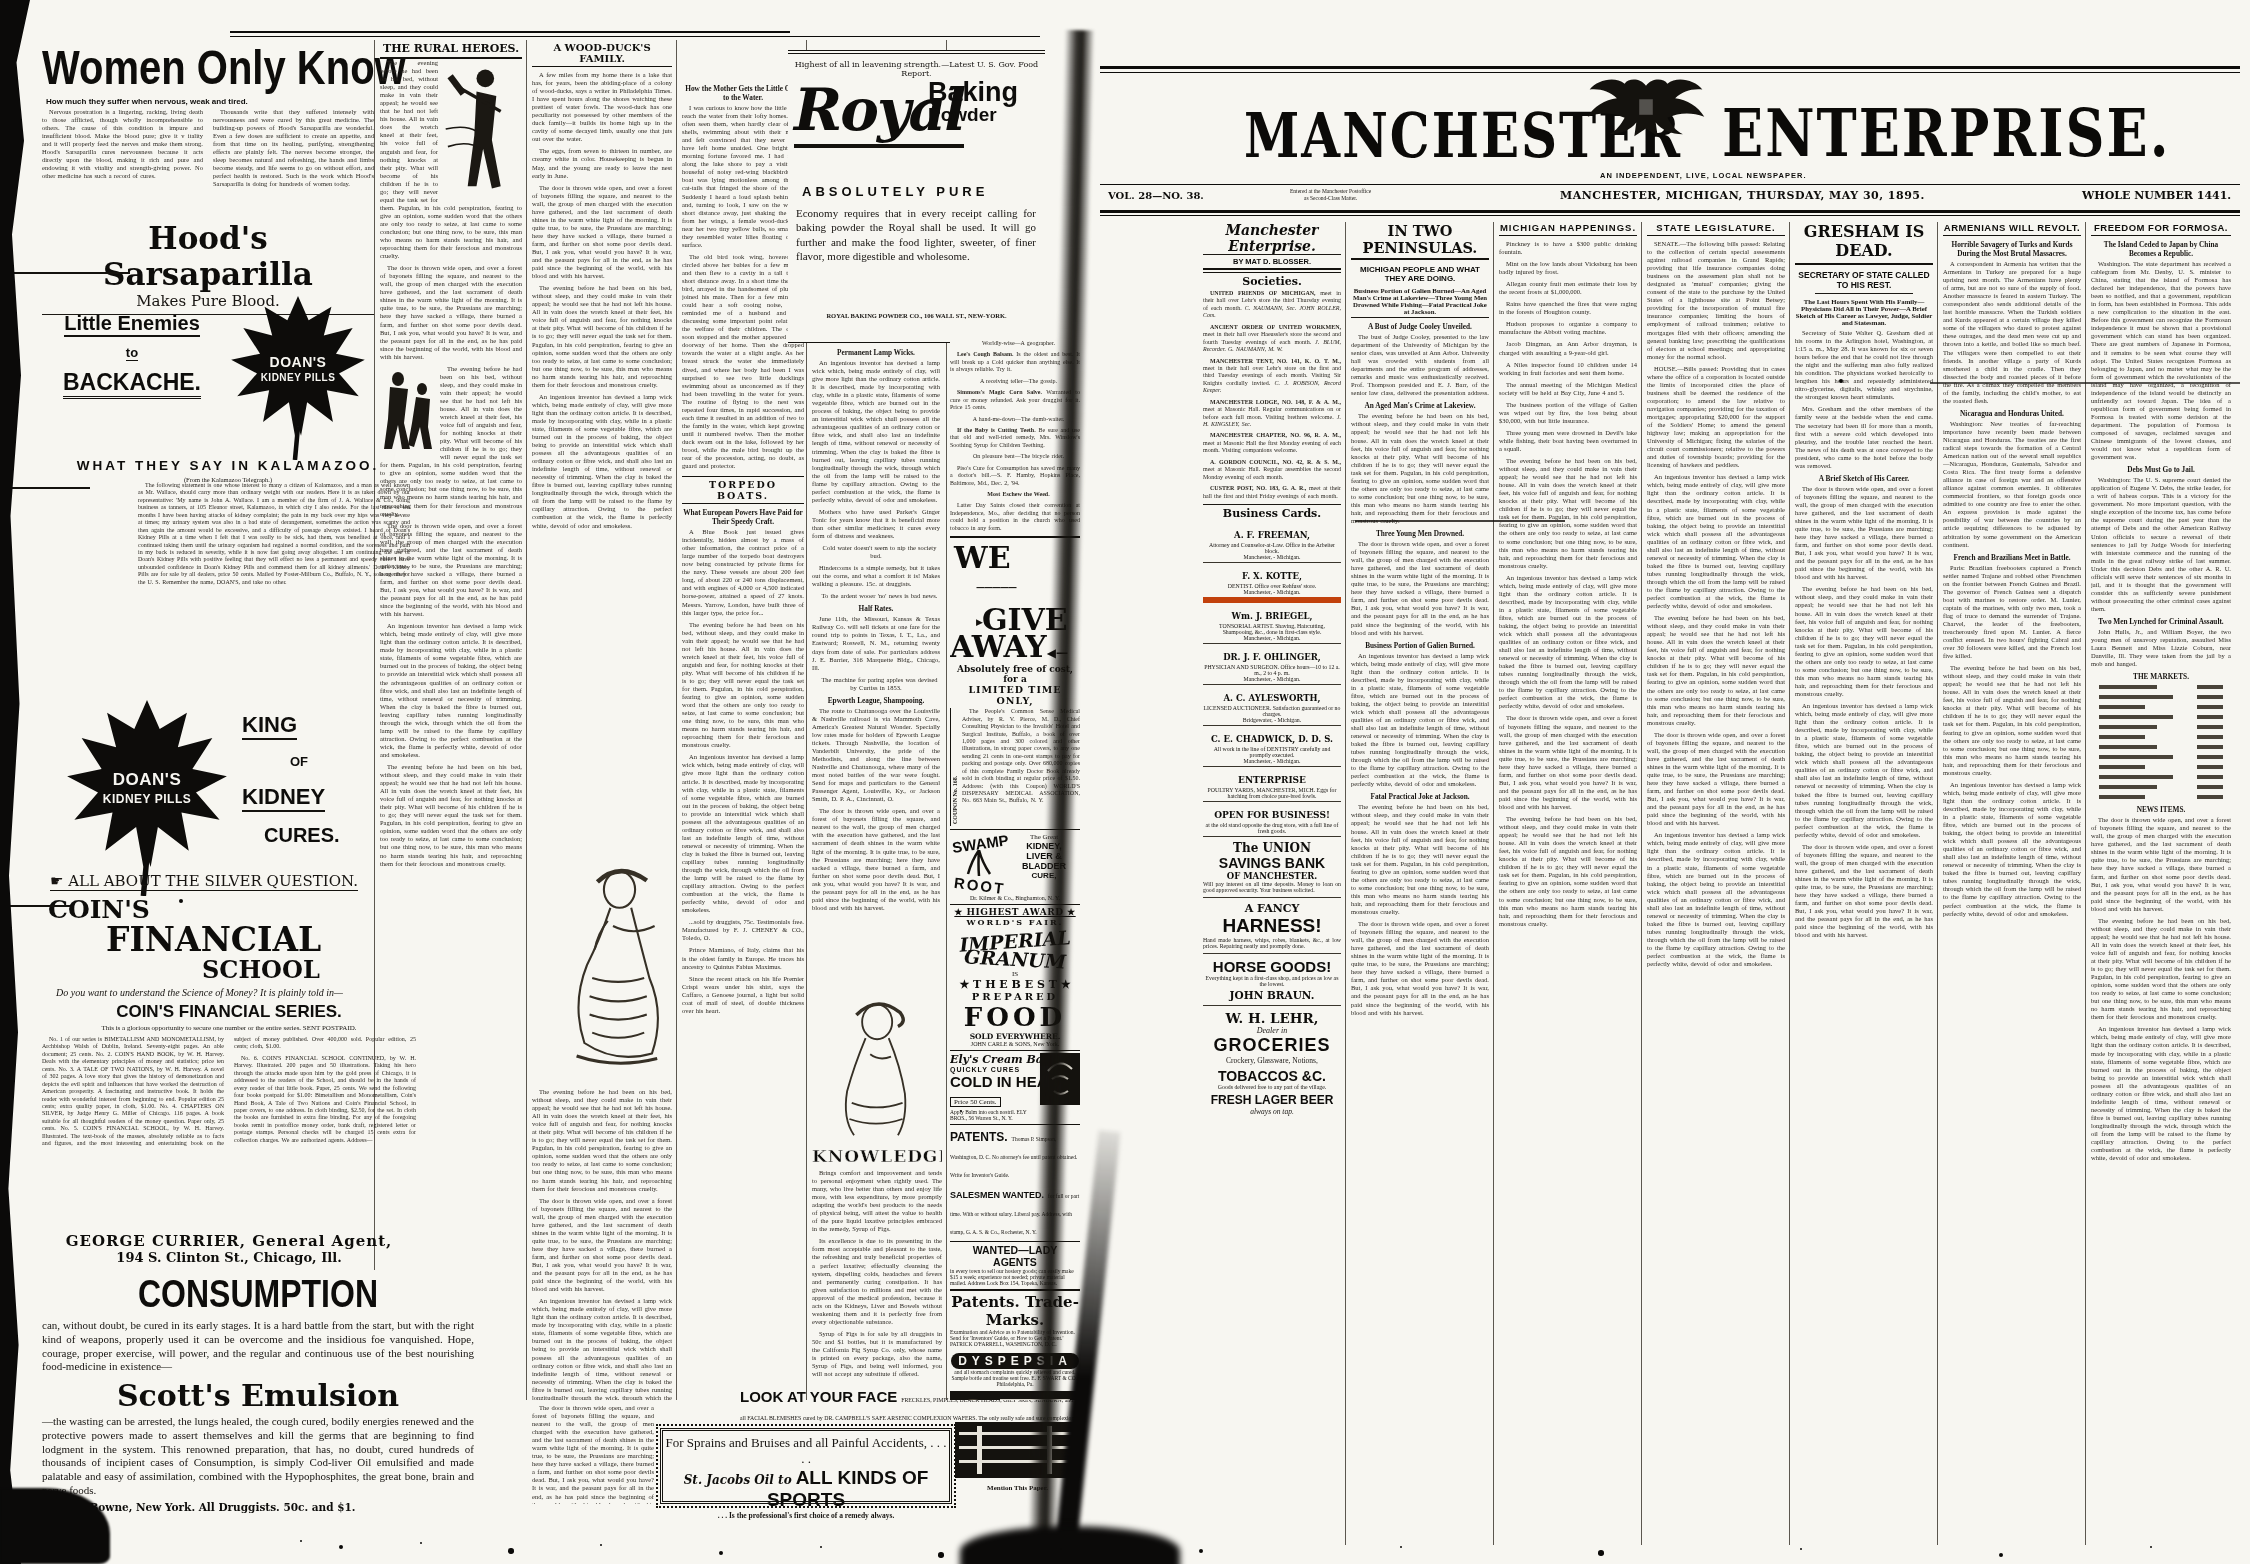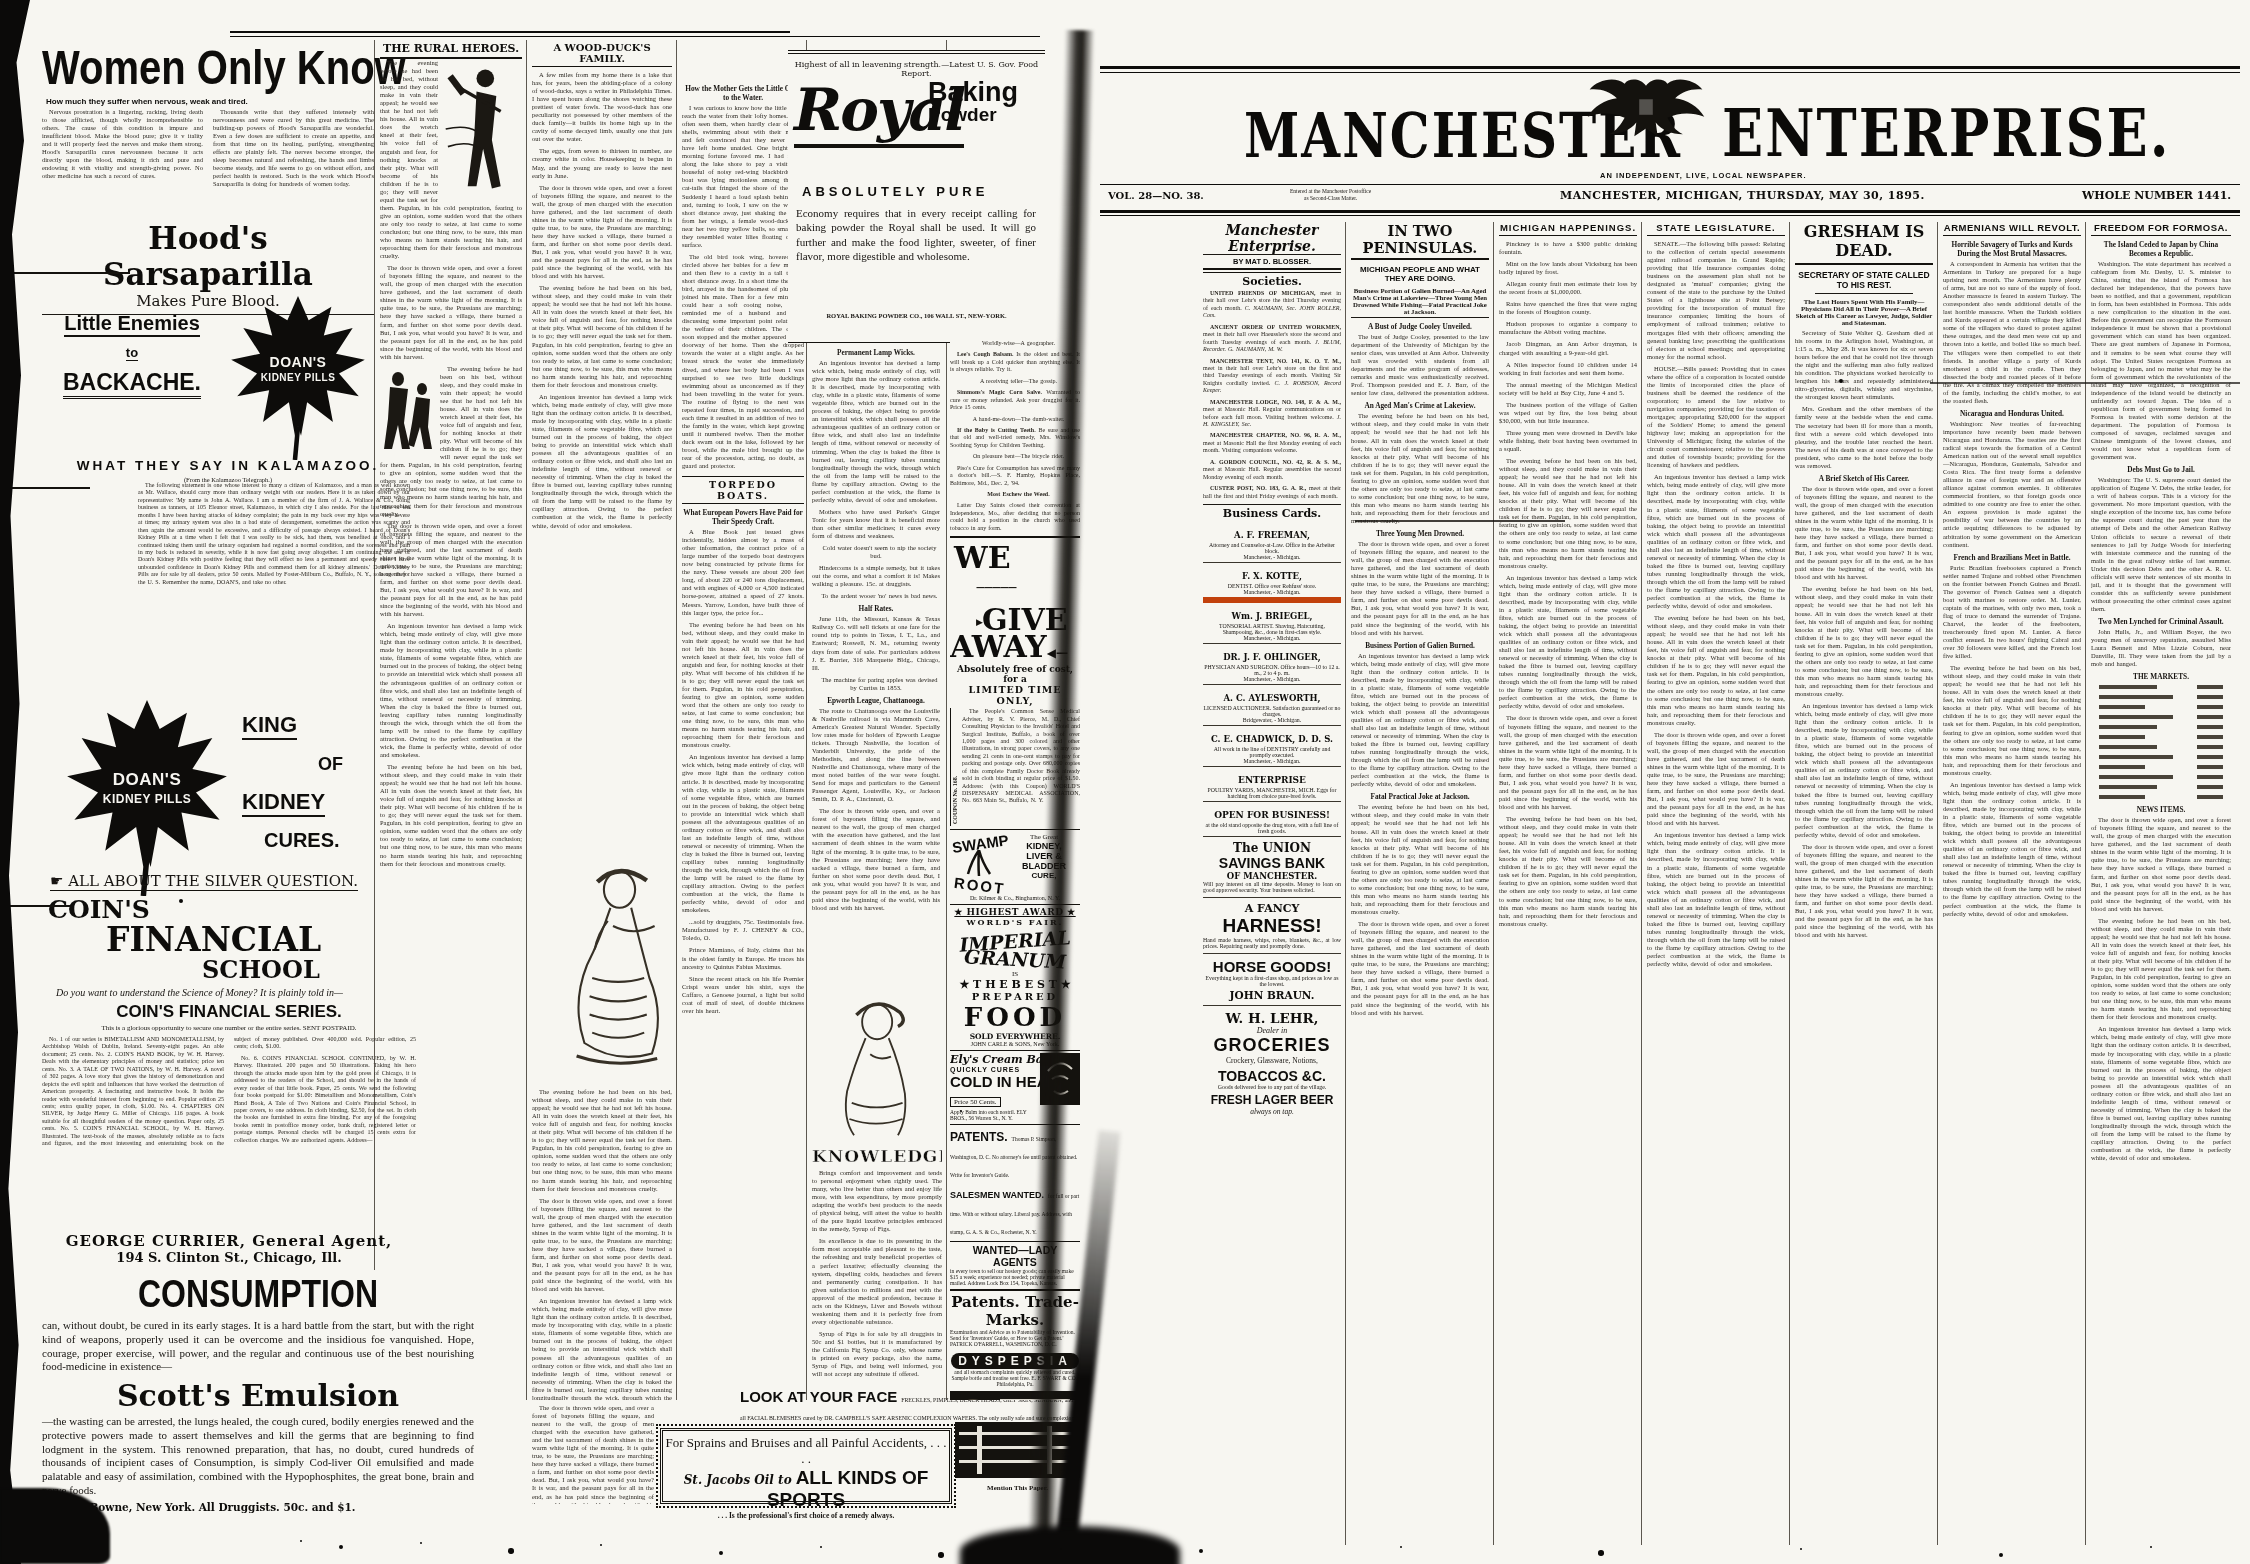--- a/index.html
+++ b/index.html
@@ -91,21 +91,21 @@
   <div class="abs" style="left:56px;top:700px;width:182px;height:196px;">
     <svg width="182" height="196" viewBox="0 0 100 108">
       <path fill="#0d0c0a" d="M50 0 L57 16 L72 7 L67 26 L86 21 L75 38 L94 42 L77 51 L90 66 L69 62 L73 83 L56 70 L52 92 L50 86 L48 92 L44 70 L27 83 L31 62 L10 66 L23 51 L6 42 L25 38 L14 21 L33 26 L28 7 L43 16 Z"></path>
       <path stroke="#0d0c0a" stroke-width="3" d="M50 86 L48 108"></path>
     </svg>
     <div class="leaf-lab" style="top:70px;font-size:17px;">DOAN'S</div>
     <div class="leaf-lab" style="top:92px;font-size:12px;">KIDNEY PILLS</div>
   </div>
   <div class="abs" style="left:242px;top:712px;width:132px;">
     <div class="gothic" style="font-size:22px;border-bottom:2px solid #14120e;display:inline-block;">KING</div><br>
-    <div class="gothic" style="font-size:18px;margin:14px 0 0 76px;display:inline-block;">OF</div><br>
+    <div class="gothic" style="font-size:13px;margin:14px 0 0 48px;display:inline-block;">OF</div><br>
     <div class="gothic" style="font-size:22px;margin-top:14px;border-bottom:2px solid #14120e;display:inline-block;">KIDNEY</div><br>
     <div class="gothic" style="font-size:20px;margin:12px 0 0 22px;display:inline-block;">CURES.</div>
   </div>
 
   <div class="abs" style="left:42px;top:872px;width:374px;">
     <div style="font-family:'DejaVu Serif',serif;font-size:15px;border-bottom:1px solid #14120e;display:inline-block;margin-left:8px;">☛ ALL ABOUT THE SILVER QUESTION.</div>
     <div class="serifb" style="font-size:25px;margin:4px 0 0 6px;">COIN'S</div>
     <div class="serifb" style="font-size:33px;margin:-4px 0 0 64px;">FINANCIAL</div>
     <div class="serifb" style="font-size:24px;margin:-4px 0 0 160px;">SCHOOL</div>
     <div style="font-size:10px;font-style:italic;margin:3px 10px 0 14px;filter:blur(.15px);">Do you want to understand the Science of Money?   It is plainly told in—</div>
@@ -227,21 +227,21 @@
       <p>Mothers who have used Parker's Ginger Tonic for years know that it is beneficial more than other similar medicines; it cures every form of distress and weakness.</p>
       <p class="tc">Cold water doesn't seem to nip the society bud.</p>
       <p>Hindercorns is a simple remedy, but it takes out the corns, and what a comfort it is!  Makes walking a pleasure.  15c. at druggists.</p>
       <p class="tc">To the ardent wooer 'no' news is bad news.</p>
     </div>
     <div class="cross">Half Rates.</div>
     <div class="t">
         <p>June 11th, the Missouri, Kansas &amp; Texas Railway Co. will sell tickets at one fare for the round trip to points in Texas, I. T., La., and Eastward; Roswell, N. M., returning twenty days from date of sale. For particulars address J. E. Barrier, 316 Marquette Bldg., Chicago, Ill.</p>
       <p class="tc">The machine for paring apples was devised by Curtiss in 1853.</p>
       </div>
-    <div class="cross">Epworth League, Chattanooga.</div>
+    <div class="cross">Epworth League, Shampooing.</div>
     <div class="t">
         <p>The route to Chattanooga over the Louisville &amp; Nashville railroad is via Mammoth Cave, America's Greatest Natural Wonder. Specially low rates made for holders of Epworth League tickets. Through Nashville, the location of Vanderbilt University, the pride of the Methodists, and along the line between Nashville and Chattanooga, where many of the most noted battles of the war were fought. Send for maps and particulars to the General Passenger Agent, Louisville, Ky., or Jackson Smith, D. P. A., Cincinnati, O.</p>
       <p>The door is thrown wide open, and over a forest of bayonets filling the square, and nearest to the wall, the group of men charged with the execution have gathered, and the last sacrament of death shines in the warm white light of the morning. It is quite true, to be sure, the Prussians are marching; here they have sacked a village, there burned a farm, and further on shot some poor devils dead. But, I ask you, what would you have? It is war, and the peasant pays for all in the end, as he has paid since the beginning of the world, with his blood and with his harvest.</p>
       </div>
   </div>
   <div class="abs" style="left:824px;top:988px;width:104px;height:158px;">
     <svg width="104" height="158" viewBox="0 0 90 130" fill="none" stroke="#363026" stroke-width="1.6">
       <ellipse cx="46" cy="26" rx="13" ry="15"></ellipse>
       <path d="M28 20 Q46 2 66 18 Q72 26 64 30" stroke-width="3"></path>
       <path d="M36 40 Q26 64 20 86 Q16 110 26 124 M56 40 Q66 64 70 88 Q72 110 64 124"></path>

